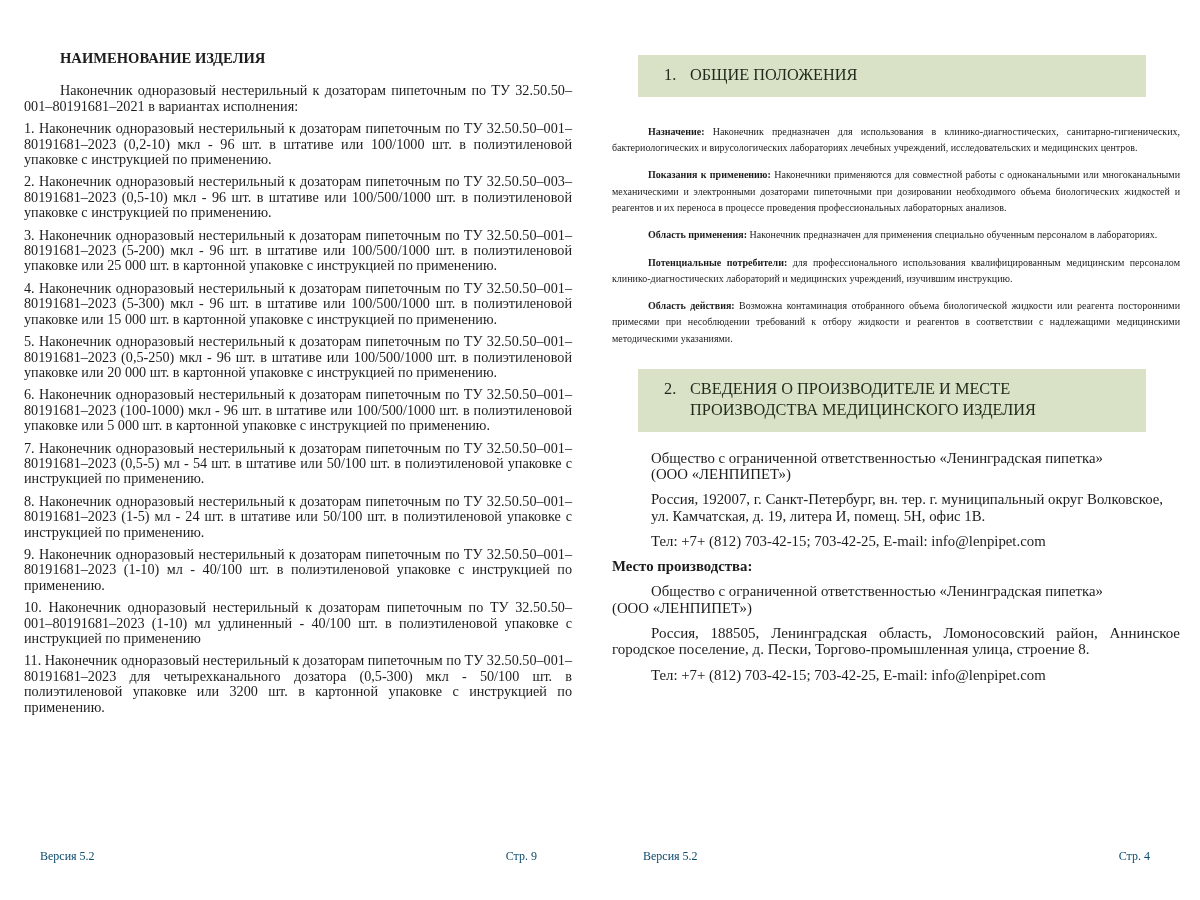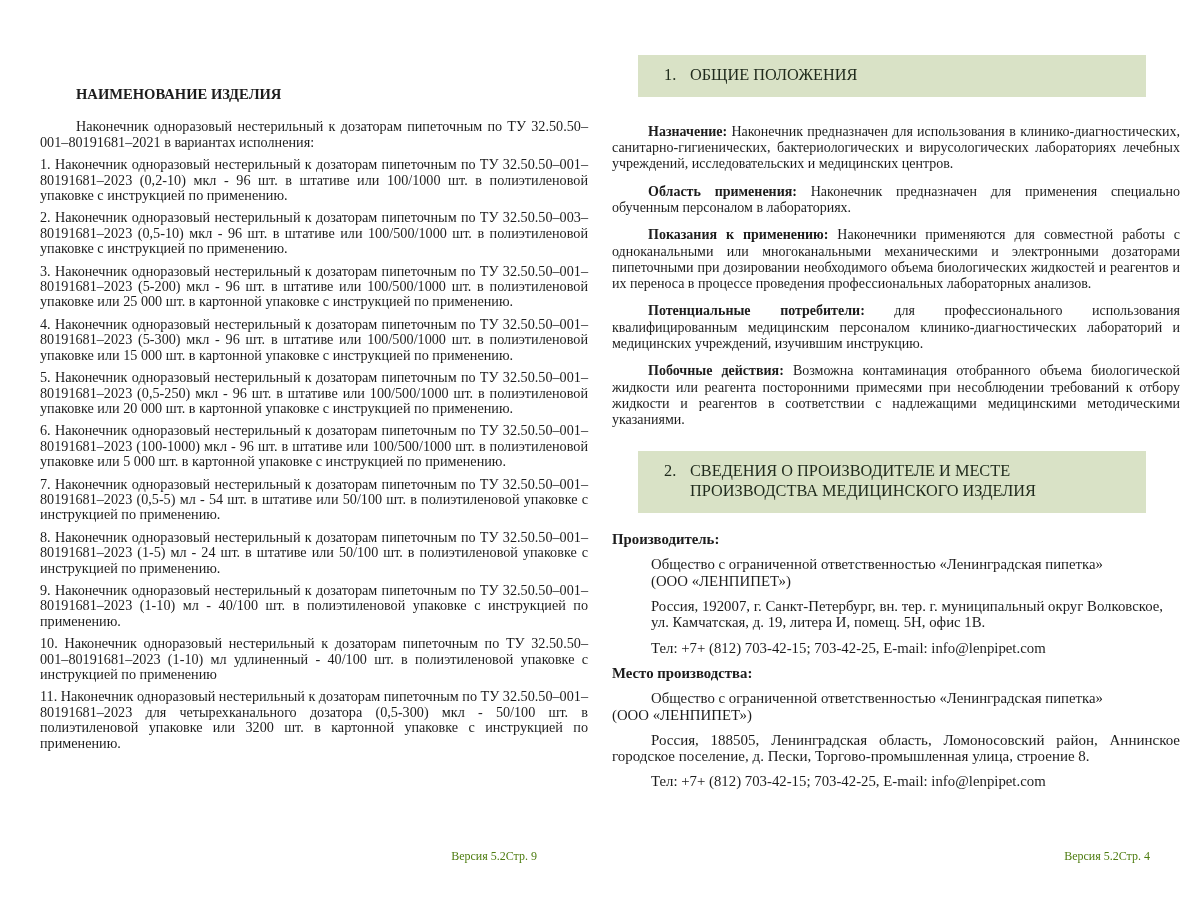--- a/index.html
+++ b/index.html
@@ -1,50 +1,50 @@
 <!DOCTYPE html>
 <html style="--band: #d9e2c6; --band-text: #1f2a1c;"><head>
 <meta charset="utf-8">
 <style>
   html,body { margin:0; padding:0; }
   body {
     width:1200px; height:900px; background:#ffffff; overflow:hidden; position:relative;
     font-family:"Liberation Serif","DejaVu Serif",serif; color:#1c1c1c;
   }
   .page { position:absolute; top:45px; }
-  #pageL { left:40px;  width:548px; padding-top:6px;margin-top:36px; }
+  #pageL { left:24px;  width:548px; padding-top:6px; }
   #pageR { left:612px; width:568px; padding-top:10px; box-sizing:border-box; }
 
   
   #pageL .title { font-weight:bold; font-size:14.6px; line-height:15.4px; text-indent:36px; margin:0 0 17px 0; }
   #pageL p { font-size:14.2px; line-height:15.4px; margin:0 0 7px 0; text-align:justify; }
   #pageL p.indent { text-indent:36px; }
   #pageL p.closing { margin-top:3px; }
 
   
   .band {
     background:var(--band,#d9e2c6); color:var(--band-text,#1f2a1c);
     margin-left:26px; width:508px; box-sizing:border-box;
     padding:10px 12px 11px 26px; display:flex; font-size:16.3px; line-height:20.8px;
   }
   .band .num { flex:0 0 26px; }
   #band1 { margin-bottom:27px; }
   #band2 { margin-top:22px; margin-bottom:18px; }
-  #pageR p.body { font-size:14px; line-height:16.3px; margin:0 0 11px 0; text-align:justify; text-indent:36px; }
+  #pageR p.body { font-size:10px; line-height:16.3px; margin:0 0 11px 0; text-align:justify; text-indent:36px; }
   .lbl { font-weight:bold; }
   .mfr-label { font-weight:bold; font-size:14.8px; line-height:16.3px; margin:0 0 9px 0; }
   .mfr-block { margin-left:39px; font-size:14.8px; line-height:16.3px; }
   .mfr-block .grp { margin:0 0 9px 0; }
   .site-line { font-size:14.8px; line-height:16.3px; }
   .site-addr { font-size:15px; line-height:16.3px; text-align:justify; margin:9px 0 9px 0; }
   .ti { text-indent:39px; }
 
   
-  .footer { position:absolute; top:849px; display:flex; justify-content:flex-end;
-            font-size:12px; line-height:14px; color:#4d7c0f; }
+  .footer { position:absolute; top:849px; display:flex; justify-content:space-between;
+            font-size:12px; line-height:14px; color:#0c4a6e; }
   #footL { left:40px;  width:497px; }
   #footR { left:643px; width:507px; }
 </style>
 </head>
 <body style="color: rgb(28, 28, 28);">
 
 <div class="page" id="pageL">
   <div class="title">НАИМЕНОВАНИЕ ИЗДЕЛИЯ</div>
   <p class="indent">Наконечник одноразовый нестерильный к дозаторам пипеточным по ТУ 32.50.50–001–80191681–2021 в вариантах исполнения:</p>
   <p>1. Наконечник одноразовый нестерильный к дозаторам пипеточным по ТУ 32.50.50–001–80191681–2023 (0,2-10) мкл - 96 шт. в штативе или 100/1000 шт. в полиэтиленовой упаковке с инструкцией по применению.</p>
@@ -65,42 +65,41 @@
   <div class="band" id="band1">
     <span class="num">1.</span>
     <span class="ttl">ОБЩИЕ ПОЛОЖЕНИЯ</span>
   </div>
 
   <p class="body">
     <span class="lbl">Назначение:</span>
     <span>Наконечник предназначен для использования в клинико-диагностических, санитарно-гигиенических, бактериологических и вирусологических лабораториях лечебных учреждений, исследовательских и медицинских центров.</span>
   </p>
   <p class="body">
+    <span class="lbl">Показания к применению:</span>
+    <span>Наконечники применяются для совместной работы с одноканальными или многоканальными механическими и электронными дозаторами пипеточными при дозировании необходимого объема биологических жидкостей и реагентов и их переноса в процессе проведения профессиональных лабораторных анализов.</span>
+  </p>
+  <p class="body">
     <span class="lbl">Область применения:</span>
     <span>Наконечник предназначен для применения специально обученным персоналом в лабораториях.</span>
-  </p>
-  <p class="body">
-    <span class="lbl">Показания к применению:</span>
-    <span>Наконечники применяются для совместной работы с одноканальными или многоканальными механическими и электронными дозаторами пипеточными при дозировании необходимого объема биологических жидкостей и реагентов и их переноса в процессе проведения профессиональных лабораторных анализов.</span>
   </p>
   <p class="body">
     <span class="lbl">Потенциальные потребители:</span>
     <span>для профессионального использования квалифицированным медицинским персоналом клинико-диагностических лабораторий и медицинских учреждений, изучившим инструкцию.</span>
   </p>
   <p class="body">
-    <span class="lbl">Побочные действия:</span>
+    <span class="lbl">Область действия:</span>
     <span>Возможна контаминация отобранного объема биологической жидкости или реагента посторонними примесями при несоблюдении требований к отбору жидкости и реагентов в соответствии с надлежащими медицинскими методическими указаниями.</span>
   </p>
 
   <div class="band" id="band2">
     <span class="num">2.</span>
     <span class="ttl">СВЕДЕНИЯ О ПРОИЗВОДИТЕЛЕ И МЕСТЕ ПРОИЗВОДСТВА МЕДИЦИНСКОГО ИЗДЕЛИЯ</span>
   </div>
 
-  <div class="mfr-label">Производитель:</div>
   <div class="mfr-block">
     <div class="grp">
       <div>Общество с ограниченной ответственностью «Ленинградская пипетка»</div>
       <div>(ООО «ЛЕНПИПЕТ»)</div>
     </div>
     <div class="grp">Россия, 192007, г. Санкт-Петербург, вн. тер. г. муниципальный округ Волковское, ул. Камчатская, д. 19, литера И, помещ. 5Н, офис 1В.</div>
     <div class="grp">Тел: +7+ (812) 703-42-15; 703-42-25, E-mail: info@lenpipet.com</div>
   </div>
 
   <div class="mfr-label">Место производства:</div>

